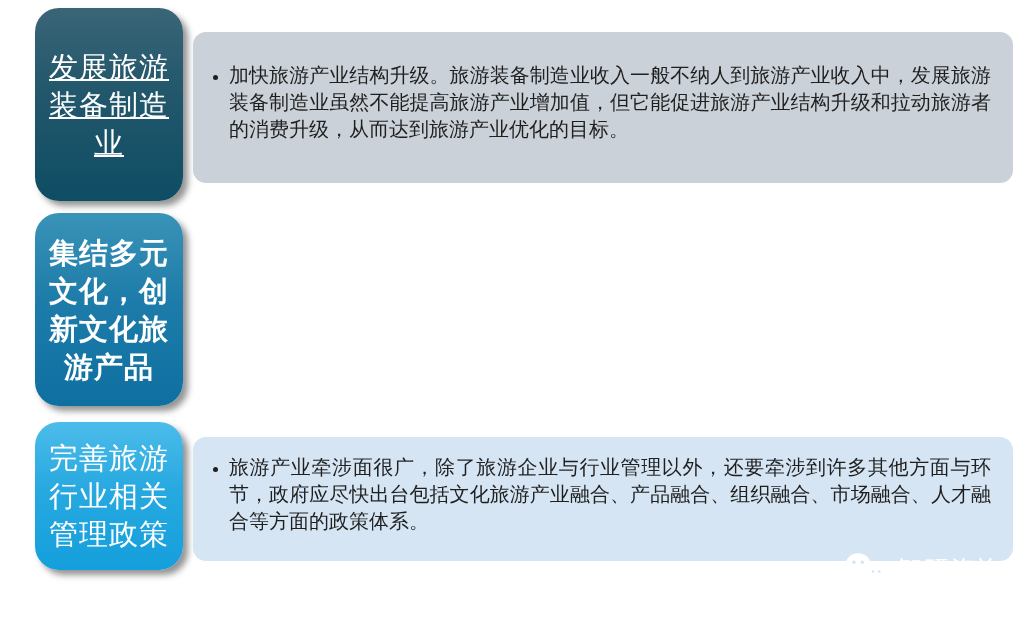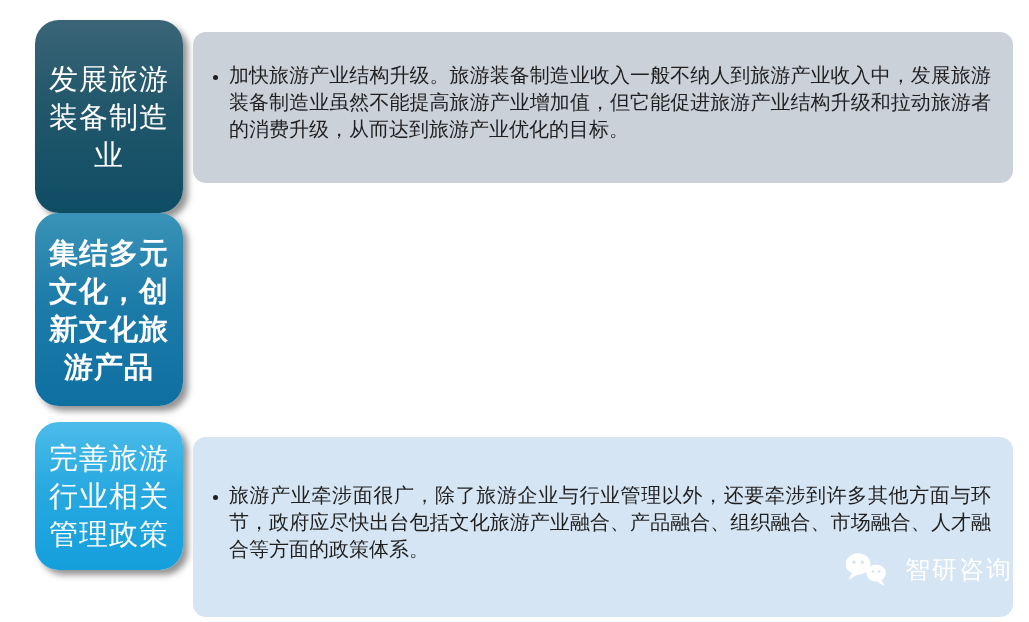--- a/index.html
+++ b/index.html
@@ -26,22 +26,23 @@
     align-items: center;
     justify-content: center;
     text-align: center;
     font-size: 29px;
     line-height: 38px;
     white-space: pre-line;
     box-shadow: 5px 5px 6px rgba(60,60,60,0.55);
     letter-spacing: 1px;
   }
   .label-1 {
-    top: 20px; height: 193px;
+    top: 8px; height: 193px;
     background: linear-gradient(to bottom, #3a6577 0%, #24586c 40%, #0e4d64 100%);
+    text-decoration: underline;
   }
   .label-2 {
     top: 213px; height: 193px;
     background: linear-gradient(to bottom, #3a93b7 0%, #1d7ca9 45%, #0e6fa1 100%);
     font-weight: bold;
   }
   .label-3 {
     top: 422px; height: 148px;
     background: linear-gradient(to bottom, #4cbcea 0%, #27a9e0 45%, #149fdc 100%);
   }
@@ -51,21 +52,21 @@
     left: 193px;
     width: 820px;
     border-radius: 13px;
     display: flex;
     align-items: center;
     box-sizing: border-box;
     padding: 6px 22px 16px 14px;
   }
   .content-1 { top: 32px;  height: 151px; background: #cbd1d8; }
   .content-2 { top: 228px; height: 163px; background: #cfdfee; }
-  .content-3 { top: 437px; height: 180px; background: #d6e5f3; }
+  .content-3 { top: 437px; height: 124px; background: #d6e5f3; }
   .content ul {
     margin: 0;
     padding: 0 0 0 22px;
     list-style: disc outside;
   }
   .content li {
     color: #1f1f1f;
     font-size: 20px;
     line-height: 27px;
     text-align: justify;
@@ -74,21 +75,21 @@
     color: #1f1f1f;
     font-size: 15px;
   }
   
   .brand {
     position: absolute;
     left: 843px;
     top: 551px;
     display: flex;
     align-items: center;
-    gap: 16px;
+    gap: 8px;
   }
   .brand .wechat-icon { display: block; }
   .brand .brand-name {
     color: #ffffff;
     font-size: 25px;
     letter-spacing: 2px;
   }
 </style>
 </head>
 <body>

